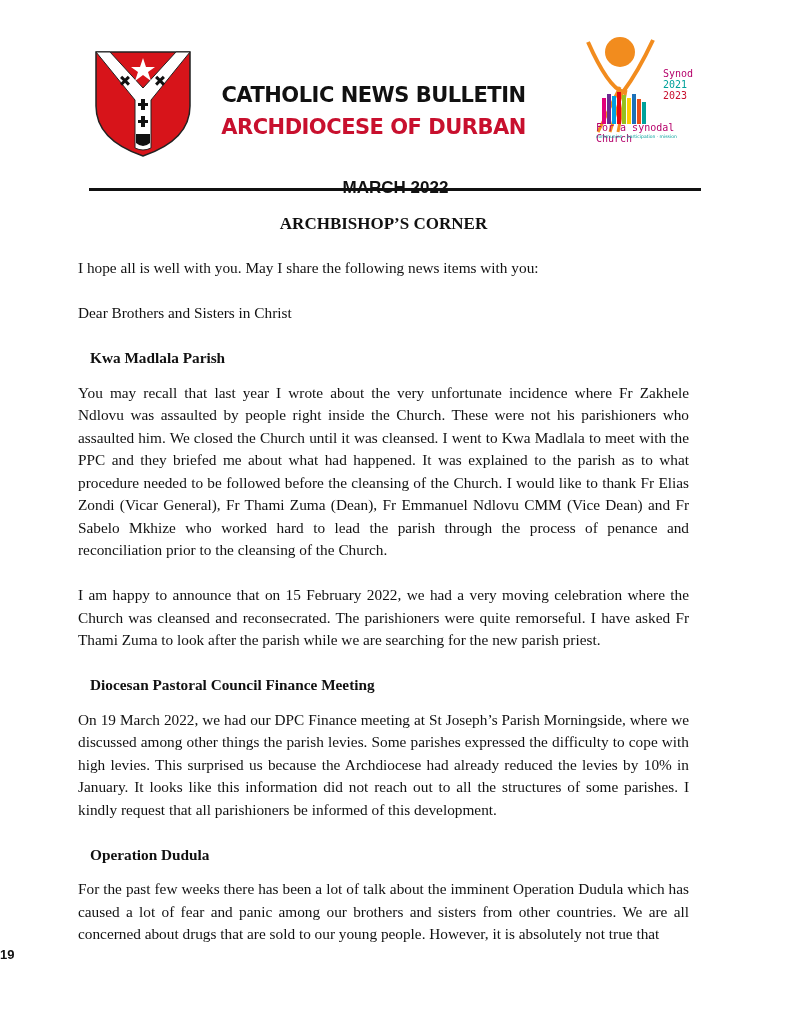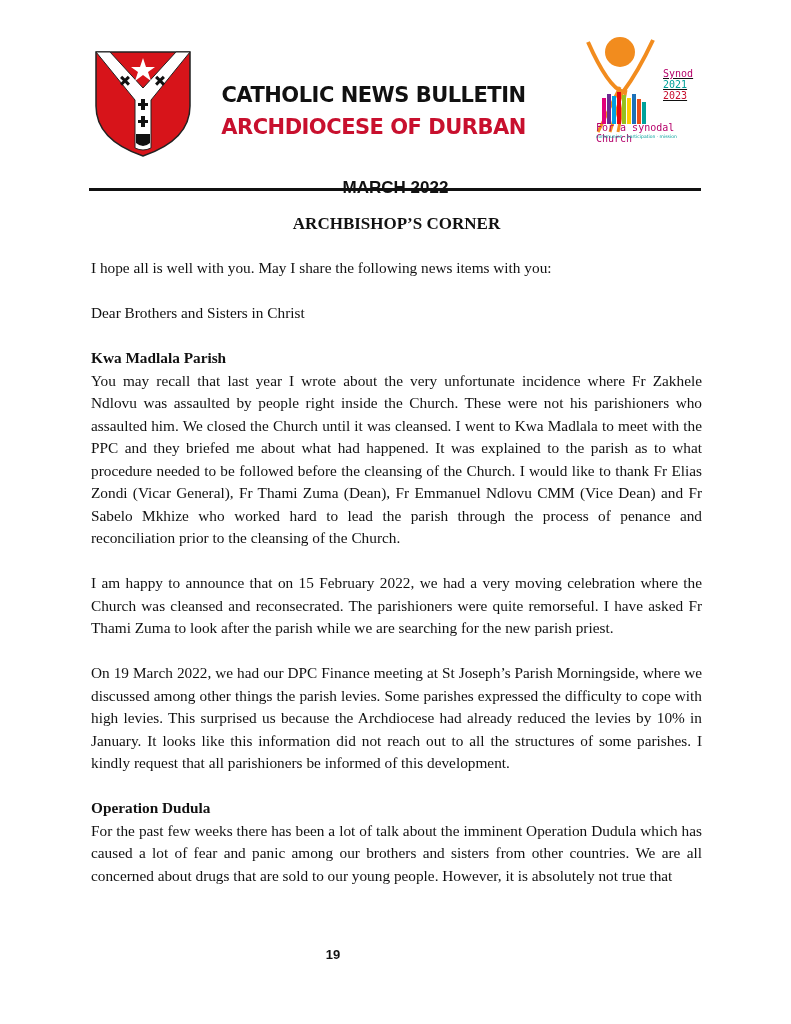--- a/index.html
+++ b/index.html
@@ -4,26 +4,26 @@
 <style>
   html, body { margin: 0; padding: 0; background: #ffffff; }
   body { width: 791px; height: 1024px; position: relative; overflow: hidden; font-family: "Liberation Serif", serif; color: #111; }
   .logo-left { position: absolute; left: 93px; top: 48px; width: 100px; height: 110px; }
   .logo-right { position: absolute; left: 578px; top: 32px; width: 130px; height: 112px; }
   .mast-title { position: absolute; left: 0; width: 791px; text-align: center; font-family: "DejaVu Sans", sans-serif; font-weight: bold; letter-spacing: -0.5px; }
   .mast-1 { top: 83px; font-size: 21px; color: #111; left: -22px; }
   .mast-2 { top: 115px; font-size: 21px; color: #c8102e; left: -22px; }
   .mast-3 { top: 154px; font-size: 17px; font-family: "Liberation Sans", sans-serif; color: #111; left: 0; letter-spacing: 0; margin-top: 24px; }
   .rule { position: absolute; left: 89px; top: 188px; width: 612px; height: 3px; background: #111; }
-  .content { position: absolute; left: 91px; top: 212px; width: 611px; font-size: 15.3px; line-height: 22.5px; }
+  .content { position: absolute; left: 78px; top: 212px; width: 611px; font-size: 15.3px; line-height: 22.5px; }
   .section-title { text-align: center; font-weight: bold; font-size: 17px; margin: 0 0 21px 0; line-height: 24px; }
   .content p { margin: 0 0 22.5px 0; text-align: justify; }
-  .content h3 { margin: 0; font-size: 15.3px; font-weight: bold; line-height: 22.5px; }
+  .content h3 { margin: 12px; font-size: 15.3px; font-weight: bold; line-height: 22.5px; }
   .content p.nogap { margin-bottom: 12px; }
-  .page-num { position: absolute; left: 0; width: 666px; top: 947px; text-align: center; font-family: "Liberation Sans", sans-serif; font-weight: bold; font-size: 13px; }
+  .page-num { position: absolute; left: 0; width: 666px; top: 947px; font-family: "Liberation Sans", sans-serif; font-weight: bold; font-size: 13px; }
 </style>
 </head>
 <body>
 
 <div class="logo-left">
   <svg width="100" height="110" viewBox="0 0 100 110">
     <path d="M3 4 L97 4 L97 58 Q97 92 50 108 Q3 92 3 58 Z" fill="#d7141a" stroke="#222" stroke-width="1.5"></path>
     <path d="M3 4 L17 4 L50 40 L83 4 L97 4 L58 52 L58 100 Q50 104 42 100 L42 52 Z" fill="#ffffff" stroke="#222" stroke-width="1"></path>
     <polygon points="50,10 53,19 62,19 55,24 58,33 50,27 42,33 45,24 38,19 47,19" fill="#ffffff"></polygon>
     <g fill="#111">
@@ -50,39 +50,40 @@
       <rect x="29" y="62" width="4" height="30" fill="#6a2c91"></rect>
       <rect x="34" y="64" width="4" height="28" fill="#009fe3"></rect>
       <rect x="39" y="60" width="4" height="32" fill="#e30613"></rect>
       <rect x="44" y="63" width="4" height="29" fill="#95c11f"></rect>
       <rect x="49" y="66" width="4" height="26" fill="#ffcc00"></rect>
       <rect x="54" y="62" width="4" height="30" fill="#1d71b8"></rect>
       <rect x="59" y="67" width="4" height="25" fill="#e94e1b"></rect>
       <rect x="64" y="70" width="4" height="22" fill="#00a19a"></rect>
     </g>
   </svg>
-  <div style="position:absolute;left:85px;top:36px;font-family:'DejaVu Sans Mono',monospace;font-size:10px;line-height:11px;text-decoration:underline;">
+  <div style="position:absolute;left:85px;top:36px;font-family:'DejaVu Sans Mono',monospace;font-size:10px;line-height:11px;">
     <div style="color:#b5006a">Synod</div>
     <div style="color:#00a19a">2021</div>
     <div style="color:#c8102e">2023</div>
   </div>
   <div style="position:absolute;left:18px;top:90px;font-family:'DejaVu Sans Mono',monospace;font-size:10px;color:#b5006a;">For a synodal Church</div>
   <div style="position:absolute;left:18px;top:102px;font-family:'DejaVu Sans',sans-serif;font-size:4.5px;color:#00a19a;">communion · participation · mission</div>
 </div>
 
 <div class="rule"></div>
 
 <div class="content">
   <div class="section-title">ARCHBISHOP’S CORNER</div>
   <p>I hope all is well with you.  May I share the following news items with you:</p>
   <p>Dear Brothers and Sisters in Christ</p>
 
   <h3>Kwa Madlala Parish</h3>
   <p>You may recall that last year I wrote about the very unfortunate incidence where Fr Zakhele Ndlovu was assaulted by people right inside the Church.  These were not his parishioners who assaulted him.  We closed the Church until it was cleansed.  I went to Kwa Madlala to meet with the PPC and they briefed me about what had happened.  It was explained to the parish as to what procedure needed to be followed before the cleansing of the Church.  I would like to thank Fr Elias Zondi (Vicar General), Fr Thami Zuma (Dean), Fr Emmanuel Ndlovu CMM (Vice Dean) and Fr Sabelo Mkhize who worked hard to lead the parish through the process of penance and reconciliation prior to the cleansing of the Church.</p>
   <p>I am happy to announce that on 15 February 2022, we had a very moving celebration where the Church was cleansed and reconsecrated.  The parishioners were quite remorseful.  I have asked Fr Thami Zuma to look after the parish while we are searching for the new parish priest.</p>
 
+  <h3>Diocesan Pastoral Council Finance Meeting</h3>
   <p>On 19 March 2022, we had our DPC Finance meeting at St Joseph’s Parish Morningside, where we discussed among other things the parish levies.  Some parishes expressed the difficulty to cope with high levies.  This surprised us because the Archdiocese had already reduced the levies by 10% in January.  It looks like this information did not reach out to all the structures of some parishes.  I kindly request that all parishioners be informed of this development.</p>
 
   <h3>Operation Dudula</h3>
   <p class="nogap">For the past few weeks there has been a lot of talk about the imminent Operation Dudula which has caused a lot of fear and panic among our brothers and sisters from other countries.  We are all concerned about drugs that are sold to our young people.  However, it is absolutely not true that</p>
 </div>
 
 <div class="page-num">19</div>
 
 </body></html>

